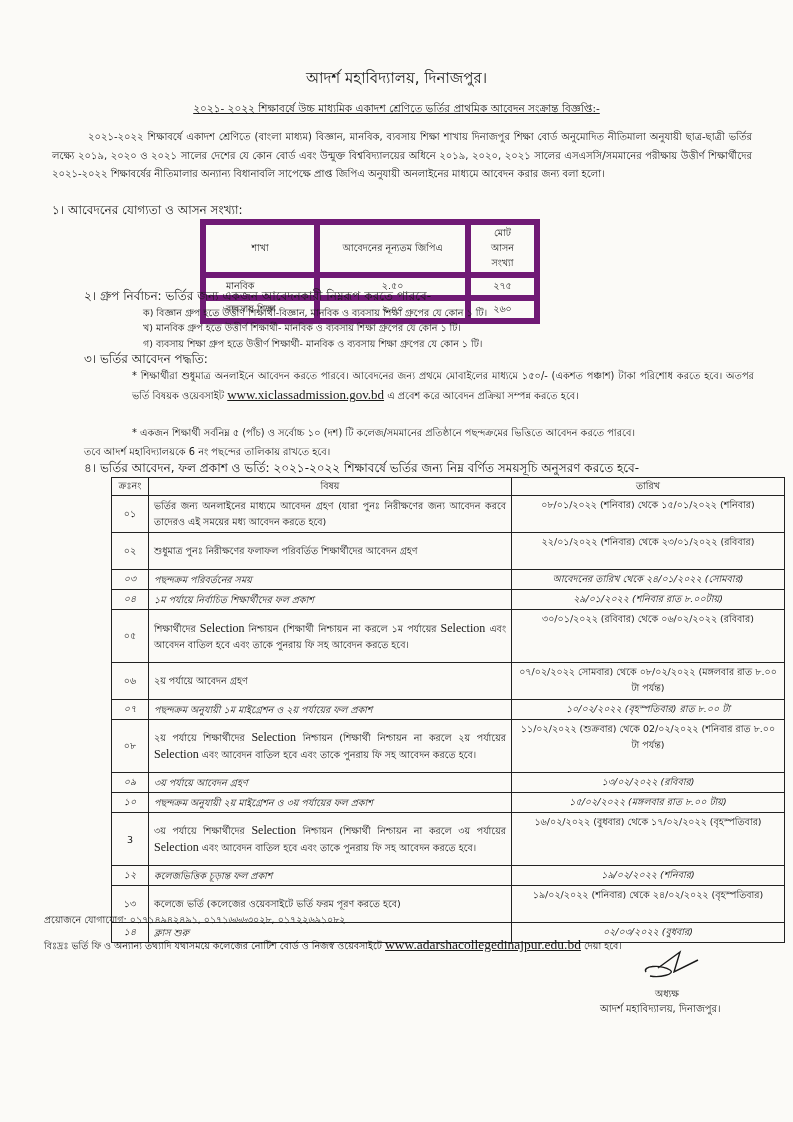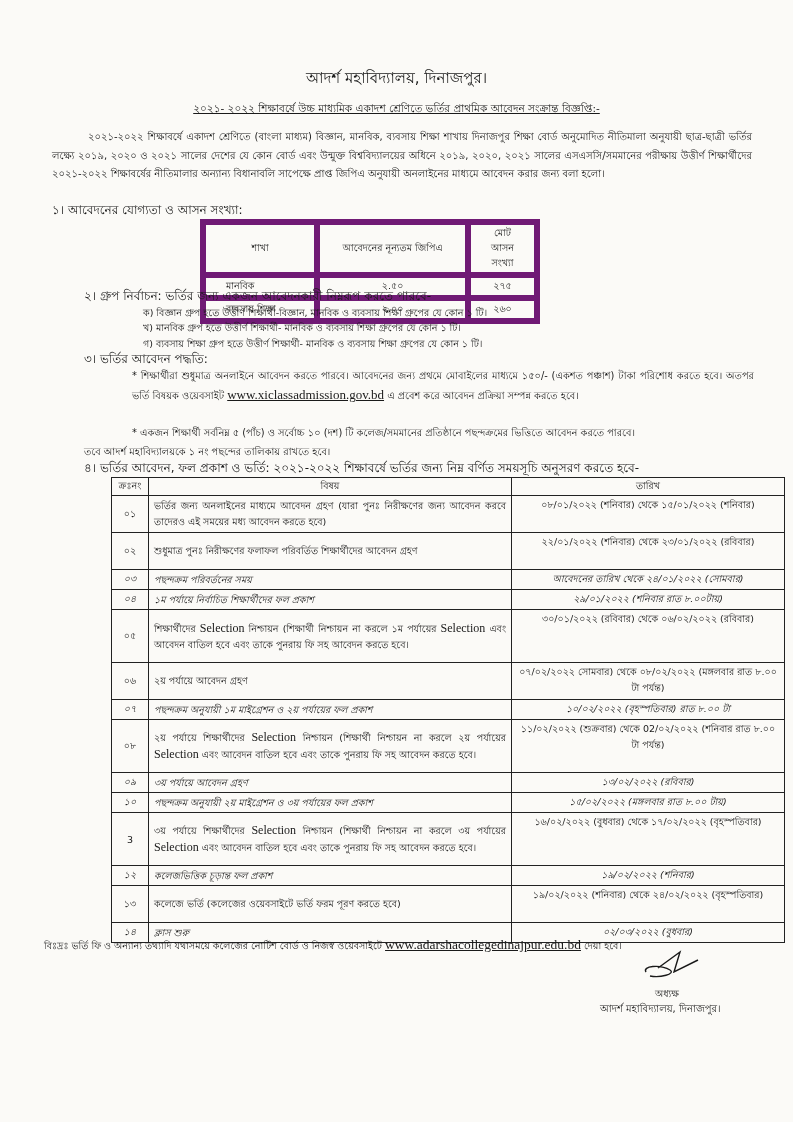--- a/index.html
+++ b/index.html
@@ -99,21 +99,21 @@
   <div class="sec" style="top:352px;left:84px;">৩। ভর্তির আবেদন পদ্ধতি:</div>
 
   <div class="bullet" style="top:366px;">
     <span>* শিক্ষার্থীরা শুধুমাত্র অনলাইনে আবেদন করতে পারবে। আবেদনের জন্য প্রথমে মোবাইলের মাধ্যমে ১৫০/- (একশত পঞ্চাশ) টাকা পরিশোধ করতে হবে। অতপর ভর্তি বিষয়ক ওয়েবসাইট </span><span class="link">www.xiclassadmission.gov.bd</span><span> এ প্রবেশ করে আবেদন প্রক্রিয়া সম্পন্ন করতে হবে।</span>
   </div>
 
   <div class="bullet" style="top:423px;">
     <div>* একজন শিক্ষার্থী সর্বনিম্ন ৫ (পাঁচ) ও সর্বোচ্চ ১০ (দশ) টি কলেজ/সমমানের প্রতিষ্ঠানে পছন্দক্রমের ভিত্তিতে আবেদন করতে পারবে।</div>
   </div>
   <div class="bullet" style="top:442px;left:84px;width:680px;">
-    <div>তবে আদর্শ মহাবিদ্যালয়কে ১ নং পছন্দের তালিকায় রাখতে হবে।</div>
+    <div>তবে আদর্শ মহাবিদ্যালয়কে 6 নং পছন্দের তালিকায় রাখতে হবে।</div>
   </div>
 
   <div class="sec" style="top:461px;left:84px;">৪। ভর্তির আবেদন, ফল প্রকাশ ও ভর্তি: ২০২১-২০২২ শিক্ষাবর্ষে ভর্তির জন্য নিম্ন বর্ণিত সময়সূচি অনুসরণ করতে হবে-</div>
 
   <table class="sched">
     <thead>
       <tr>
         <th>ক্রঃনং</th>
         <th>বিষয়</th>
         <th>তারিখ</th>
@@ -186,20 +186,21 @@
           <td class="date">১৯/০২/২০২২ (শনিবার) থেকে ২৪/০২/২০২২ (বৃহস্পতিবার)</td>
         </tr>
         <tr class="h1">
           <td class="no">১৪</td>
           <td class="topic">ক্লাস শুরু</td>
           <td class="date">০২/০৩/২০২২ (বুধবার)</td>
         </tr>
       </tbody>
   </table>
 
+  <div class="contact">প্রয়োজনে যোগাযোগ: ০১৭১৪৯৪২৪৯১, ০১৭১৬৬৬৩০২৮, ০১৭২২৬৯১০৮২</div>
 
   <div class="note">
     <span>বিঃদ্রঃ ভর্তি ফি ও অন্যান্য তথ্যাদি যথাসময়ে কলেজের নোটিশ বোর্ড ও নিজস্ব ওয়েবসাইটে </span><span class="link">www.adarshacollegedinajpur.edu.bd</span><span> দেয়া হবে।</span>
   </div>
 
   <svg class="sig" viewBox="0 0 60 36">
     <path d="M6 24 C 2 18, 20 16, 30 22 C 36 26, 20 30, 10 28 M18 20 L40 4 L34 24 L58 12" stroke="#1a1a1a" stroke-width="1.4" fill="none"></path>
   </svg>
   <div class="sig-title">অধ্যক্ষ</div>
   <div class="sig-org">আদর্শ মহাবিদ্যালয়, দিনাজপুর।</div>

